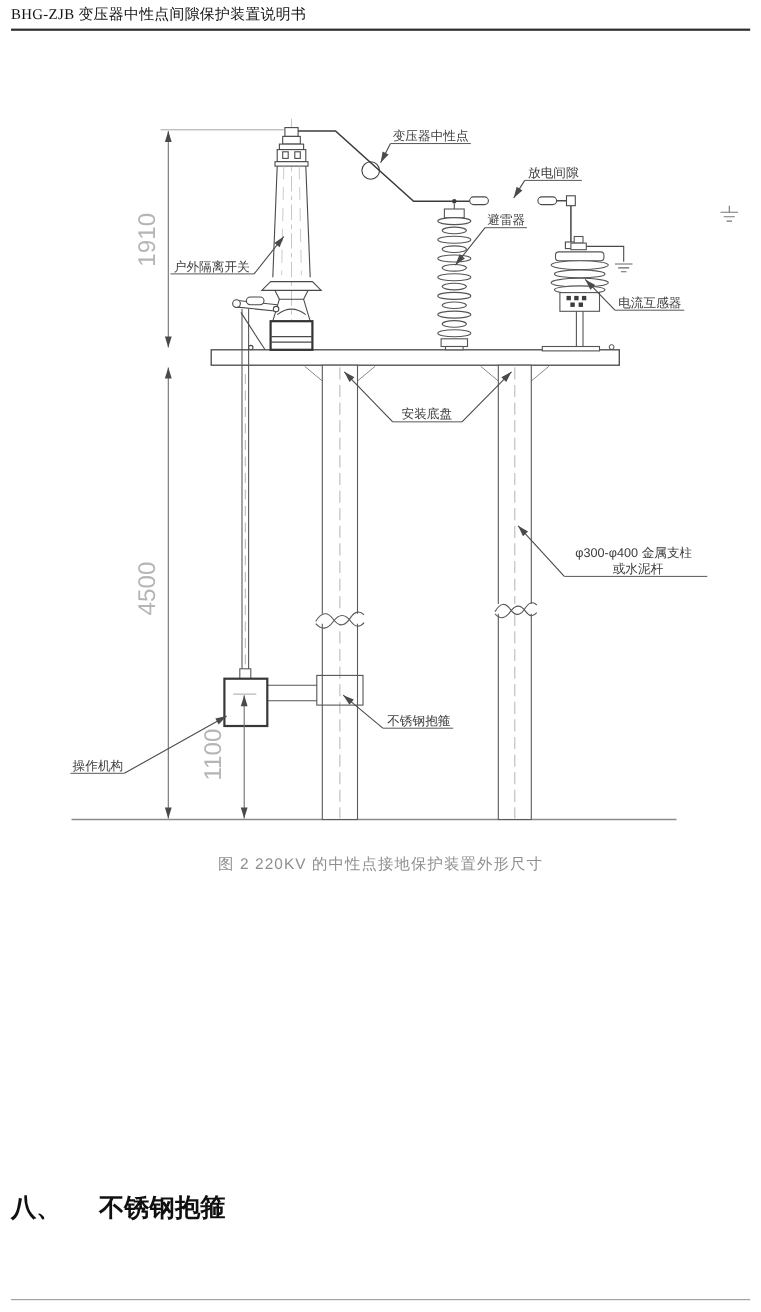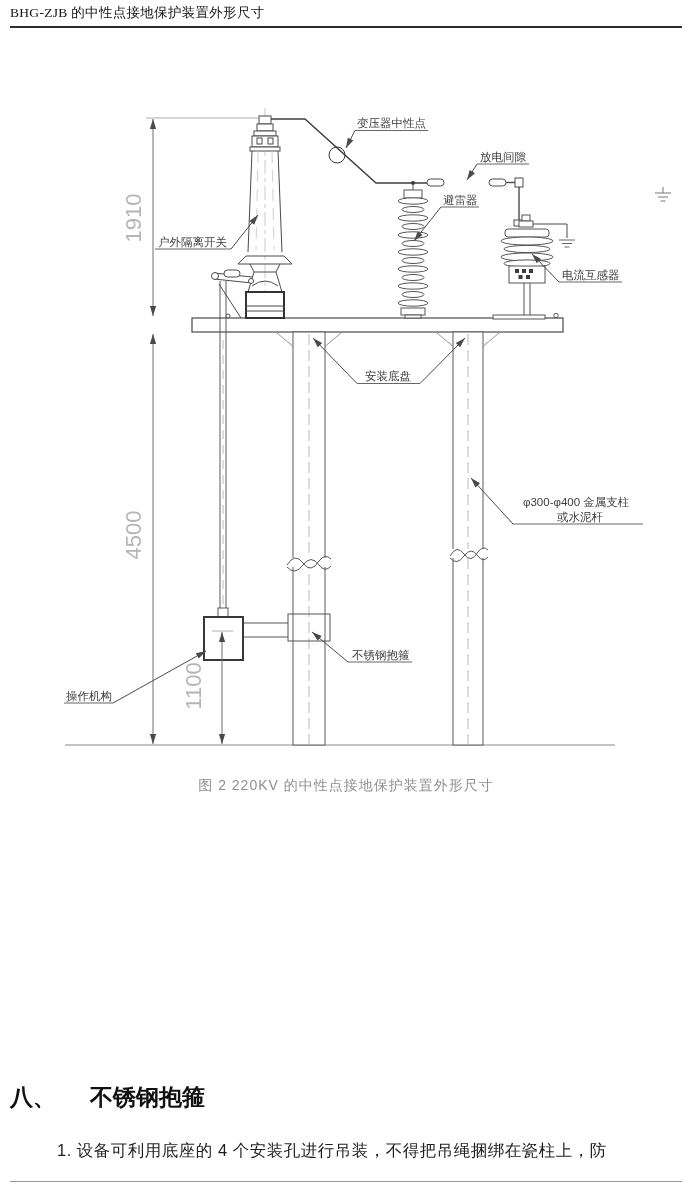--- a/index.html
+++ b/index.html
@@ -20,21 +20,21 @@
     border-top:1px solid #9a9a9a;}
   svg text.lbl{font-family:"Liberation Sans",sans-serif;font-size:11.5px;fill:#3d3d3d;}
   svg text.dim{font-family:"Liberation Sans",sans-serif;font-size:22px;fill:#b5b5b5;}
 </style>
 </head>
 <body>
 
 <div class="page">
 
   <div class="header">
-    <span>BHG-ZJB 的中性点接地保护装置外形尺寸</span>
+    <span>BHG-ZJB 变压器中性点间隙保护装置说明书</span>
   </div>
 
   <svg class="diagram-svg" width="692" height="1193" viewBox="0 0 692 1193">
     <defs>
       <marker id="tipE" markerUnits="userSpaceOnUse" markerWidth="12" markerHeight="9" refX="11" refY="4.5" orient="auto">
         <path d="M11,4.5 L1,1.4 L1,7.6 Z" fill="#4a4a4a"></path>
       </marker>
       <marker id="tipS" markerUnits="userSpaceOnUse" markerWidth="12" markerHeight="9" refX="1" refY="4.5" orient="auto">
         <path d="M1,4.5 L11,1.4 L11,7.6 Z" fill="#4a4a4a"></path>
       </marker>
@@ -249,16 +249,15 @@
     </g>
   </svg>
 
   <div class="caption">图 2   220KV 的中性点接地保护装置外形尺寸</div>
 
   <div class="section-heading">
     <span class="num">八、</span>
     <span>不锈钢抱箍</span>
   </div>
 
-  <div class="body-text">1. 设备可利用底座的 4 个安装孔进行吊装，不得把吊绳捆绑在瓷柱上，防</div>
 
   <div class="footer-rule"></div>
 </div>
 
 </body></html>

